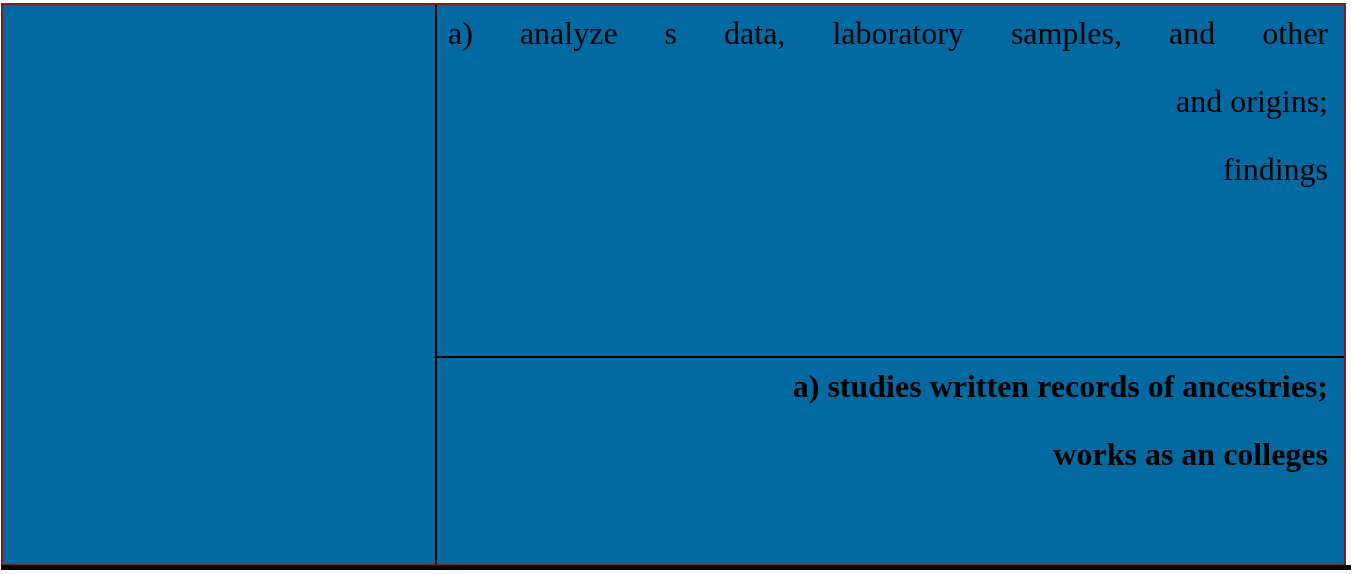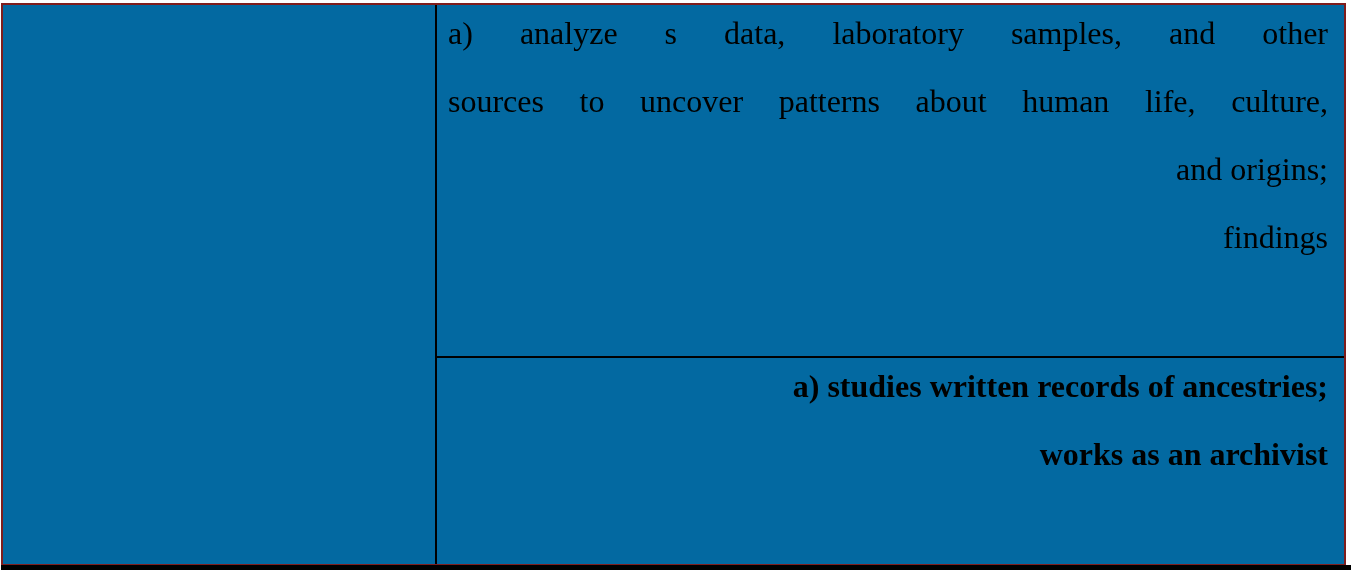--- a/index.html
+++ b/index.html
@@ -78,27 +78,26 @@
 </style>
 </head>
 <body>
 
 <div class="doc-table">
   <div class="col-left"></div>
   <div class="col-right">
     <div class="cell cell-top">
       <div class="cell-inner">
           <p class="line stretch">a) analyze s data, laboratory samples, and other</p>
-          <p class="line stretch">sources to uncover patterns about human life, culture,</p>
           <p class="line">and origins;</p>
           <p class="line">findings</p>
         </div>
     </div>
     <div class="cell cell-bottom">
       <div class="cell-inner">
           <p class="line">a) studies written records of ancestries;</p>
-          <p class="line">works as an archivist</p>
+          <p class="line">works as an colleges</p>
         </div>
     </div>
   </div>
 </div>
 
 <div class="bottom-rule"></div>
 
 </body></html>

